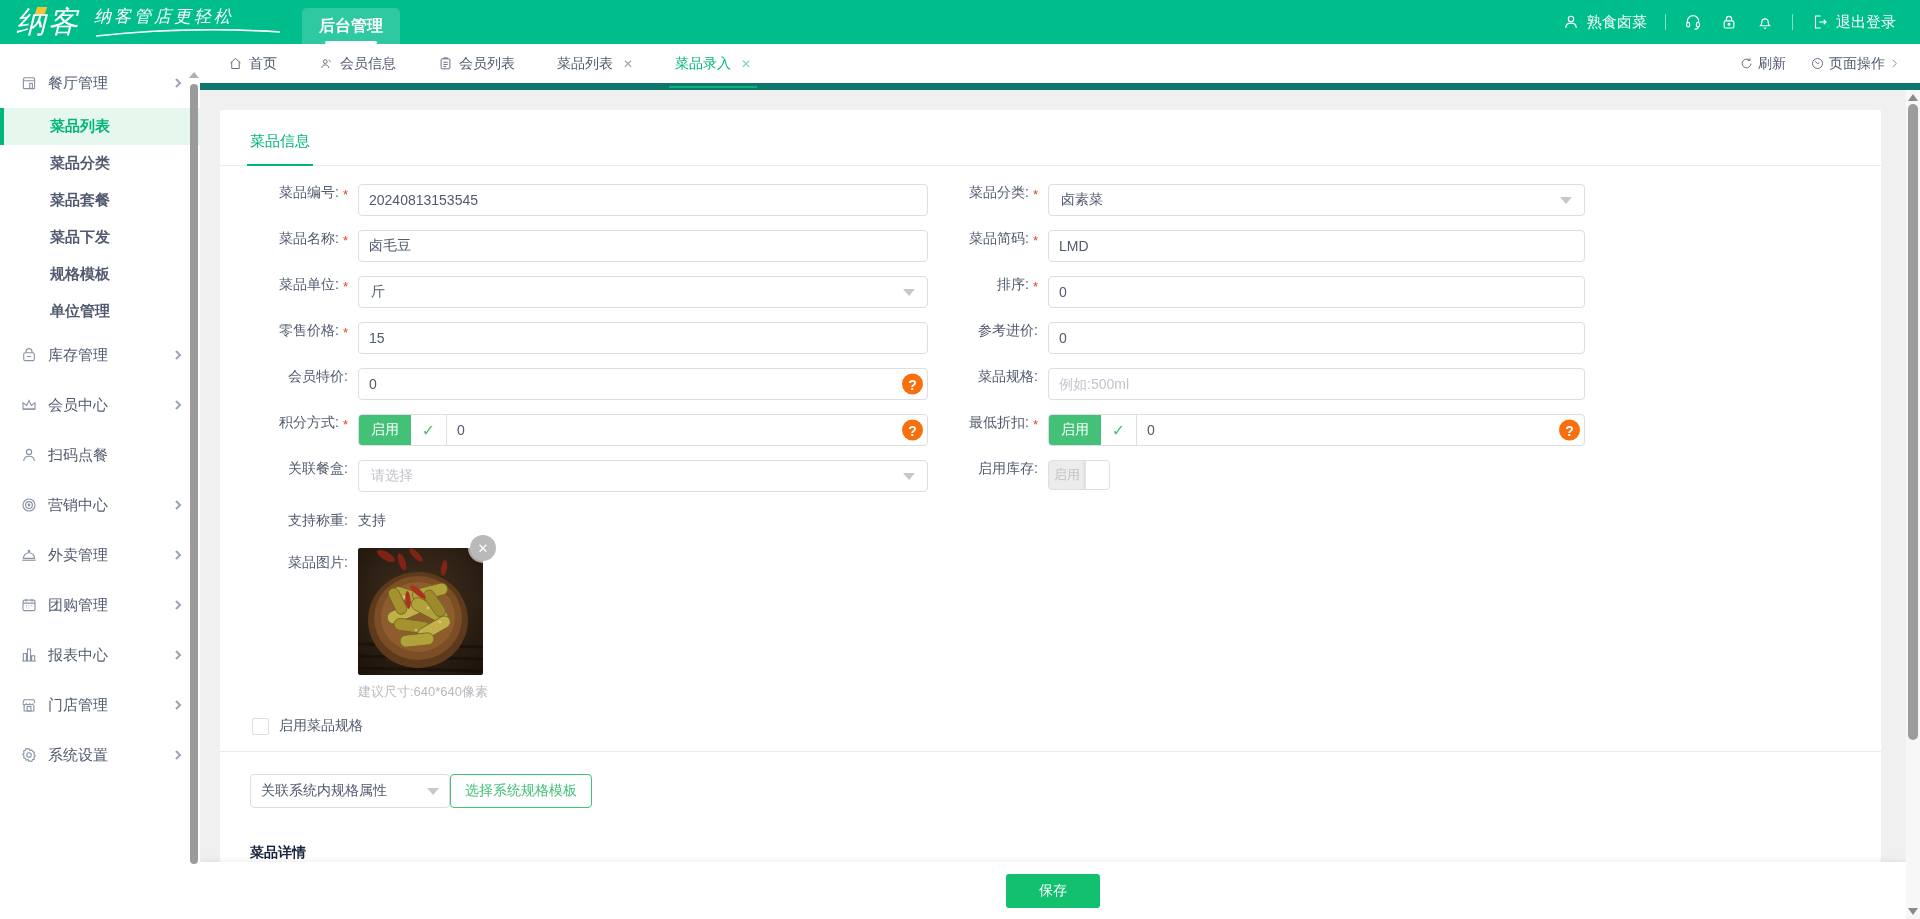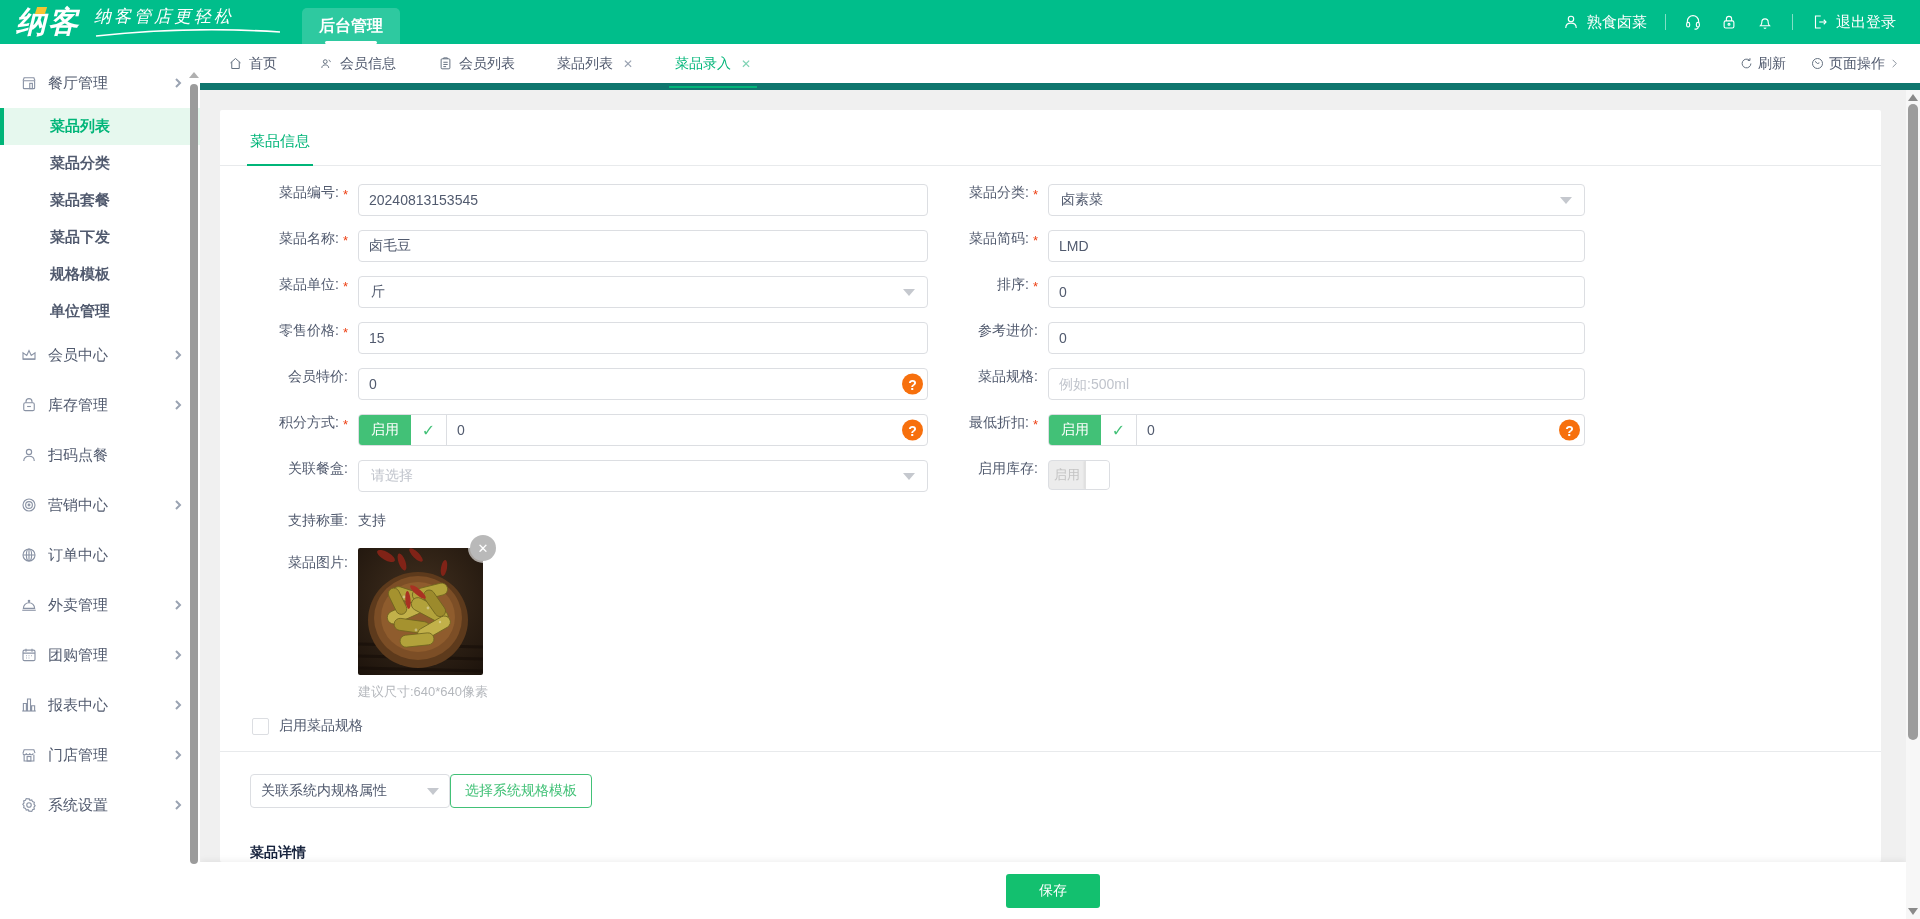--- a/index.html
+++ b/index.html
@@ -3,21 +3,21 @@
 <meta charset="utf-8">
 <style>
   * { margin:0; padding:0; box-sizing:border-box; }
   html,body { width:1920px; height:919px; overflow:hidden;
     font-family:"Liberation Sans","DejaVu Sans",sans-serif; background:#f0f0f0; color:#515a6e; }
   .stage { position:relative; width:1920px; height:919px; }
 
   
   .header { position:absolute; left:0; top:0; width:1920px; height:44px; background:#00BE8B; display:flex; align-items:center; z-index:30; }
   .logo-wrap { display:flex; align-items:flex-end; padding-left:16px; }
-  .logo { font-size:30px; font-weight:bold; font-style:italic; color:#fff; letter-spacing:2px; line-height:36px; position:relative; }
+  .logo { font-size:30px; font-weight:normal; font-style:italic; color:#fff; letter-spacing:2px; line-height:36px; position:relative; }
   .logo .logo-accent { position:absolute; top:3px; left:20px; width:10px; height:7px; background:#F5C532; transform:skewX(-18deg); }
   .slogan-wrap { margin-left:14px; padding-bottom:2px; }
   .slogan { color:#fff; font-size:17px; font-style:italic; letter-spacing:3px; white-space:nowrap; transform:rotate(-1deg); }
   .slogan-line { display:block; margin-top:1px; }
   .hd-tab { margin-left:18px; align-self:flex-end; height:36px; width:98px; background:rgba(255,255,255,.18); border-radius:5px 5px 0 0; color:#fff; font-size:16px; font-weight:bold; display:flex; align-items:center; justify-content:center; position:relative; }
   .hd-tab .bar { position:absolute; bottom:0; left:50%; transform:translateX(-50%); width:52px; height:3px; background:#fff; border-radius:2px; }
   .hd-right { margin-left:auto; display:flex; align-items:center; gap:18px; padding-right:24px; color:#fff; font-size:15px; }
   .hd-item { display:flex; align-items:center; gap:7px; cursor:pointer; }
   .hd-sep { width:1px; height:16px; background:rgba(255,255,255,.5); }
   .hic { width:18px; height:18px; stroke:#fff; fill:none; stroke-width:1.5; }
@@ -197,64 +197,56 @@
           <span>菜品下发</span>
         </div>
       <div class="sub-item">
           <span>规格模板</span>
         </div>
       <div class="sub-item">
           <span>单位管理</span>
         </div>
       <div class="m-item">
         <svg class="mic" viewBox="0 0 24 24">
-            <path d="M4 17.5V9l5 3.5L12 6l3 6.5L20 9v8.5z"></path>
-            <path d="M4 17.5h16"></path>
-          </svg>
-        <span class="lbl">会员中心</span>
-        <span class="chev"><svg class="chev-svg" viewBox="0 0 12 12">
-              <path d="M4 2l4 4-4 4"></path>
-            </svg></span>
-      </div>
-      <div class="m-item">
-        <svg class="mic" viewBox="0 0 24 24">
             <path d="M8 9V7.5a4 4 0 0 1 8 0V9"></path>
             <rect x="5" y="9" width="14" height="10.5" rx="2"></rect>
             <path d="M9.5 14h5"></path>
           </svg>
         <span class="lbl">库存管理</span>
         <span class="chev"><svg class="chev-svg" viewBox="0 0 12 12">
               <path d="M4 2l4 4-4 4"></path>
             </svg></span>
       </div>
       <div class="m-item">
         <svg class="mic" viewBox="0 0 24 24">
+            <path d="M4 17.5V9l5 3.5L12 6l3 6.5L20 9v8.5z"></path>
+            <path d="M4 17.5h16"></path>
+          </svg>
+        <span class="lbl">会员中心</span>
+        <span class="chev"><svg class="chev-svg" viewBox="0 0 12 12">
+              <path d="M4 2l4 4-4 4"></path>
+            </svg></span>
+      </div>
+      <div class="m-item">
+        <svg class="mic" viewBox="0 0 24 24">
             <circle cx="12" cy="8" r="3.5"></circle>
             <path d="M5 20c0-4 3-6.3 7-6.3s7 2.3 7 6.3"></path>
           </svg>
         <span class="lbl">扫码点餐</span>
       </div>
       <div class="m-item">
         <svg class="mic" viewBox="0 0 24 24">
             <circle cx="12" cy="12" r="8"></circle>
             <circle cx="12" cy="12" r="4.5"></circle>
             <circle cx="12" cy="12" r="1.2"></circle>
           </svg>
         <span class="lbl">营销中心</span>
         <span class="chev"><svg class="chev-svg" viewBox="0 0 12 12">
               <path d="M4 2l4 4-4 4"></path>
             </svg></span>
-      </div>
-      <div class="m-item">
-        <svg class="mic" viewBox="0 0 24 24">
-            <circle cx="12" cy="12" r="8"></circle>
-            <ellipse cx="12" cy="12" rx="3.5" ry="8"></ellipse>
-            <path d="M4 12h16M12 4v16"></path>
-          </svg>
-        <span class="lbl">订单中心</span>
       </div>
       <div class="m-item">
         <svg class="mic" viewBox="0 0 24 24">
             <path d="M4.5 16.5a7.5 7.5 0 0 1 15 0z"></path>
             <path d="M12 9V7.5"></path>
             <circle cx="12" cy="6.8" r="1"></circle>
             <path d="M3 19h18"></path>
           </svg>
         <span class="lbl">外卖管理</span>
         <span class="chev"><svg class="chev-svg" viewBox="0 0 12 12">

